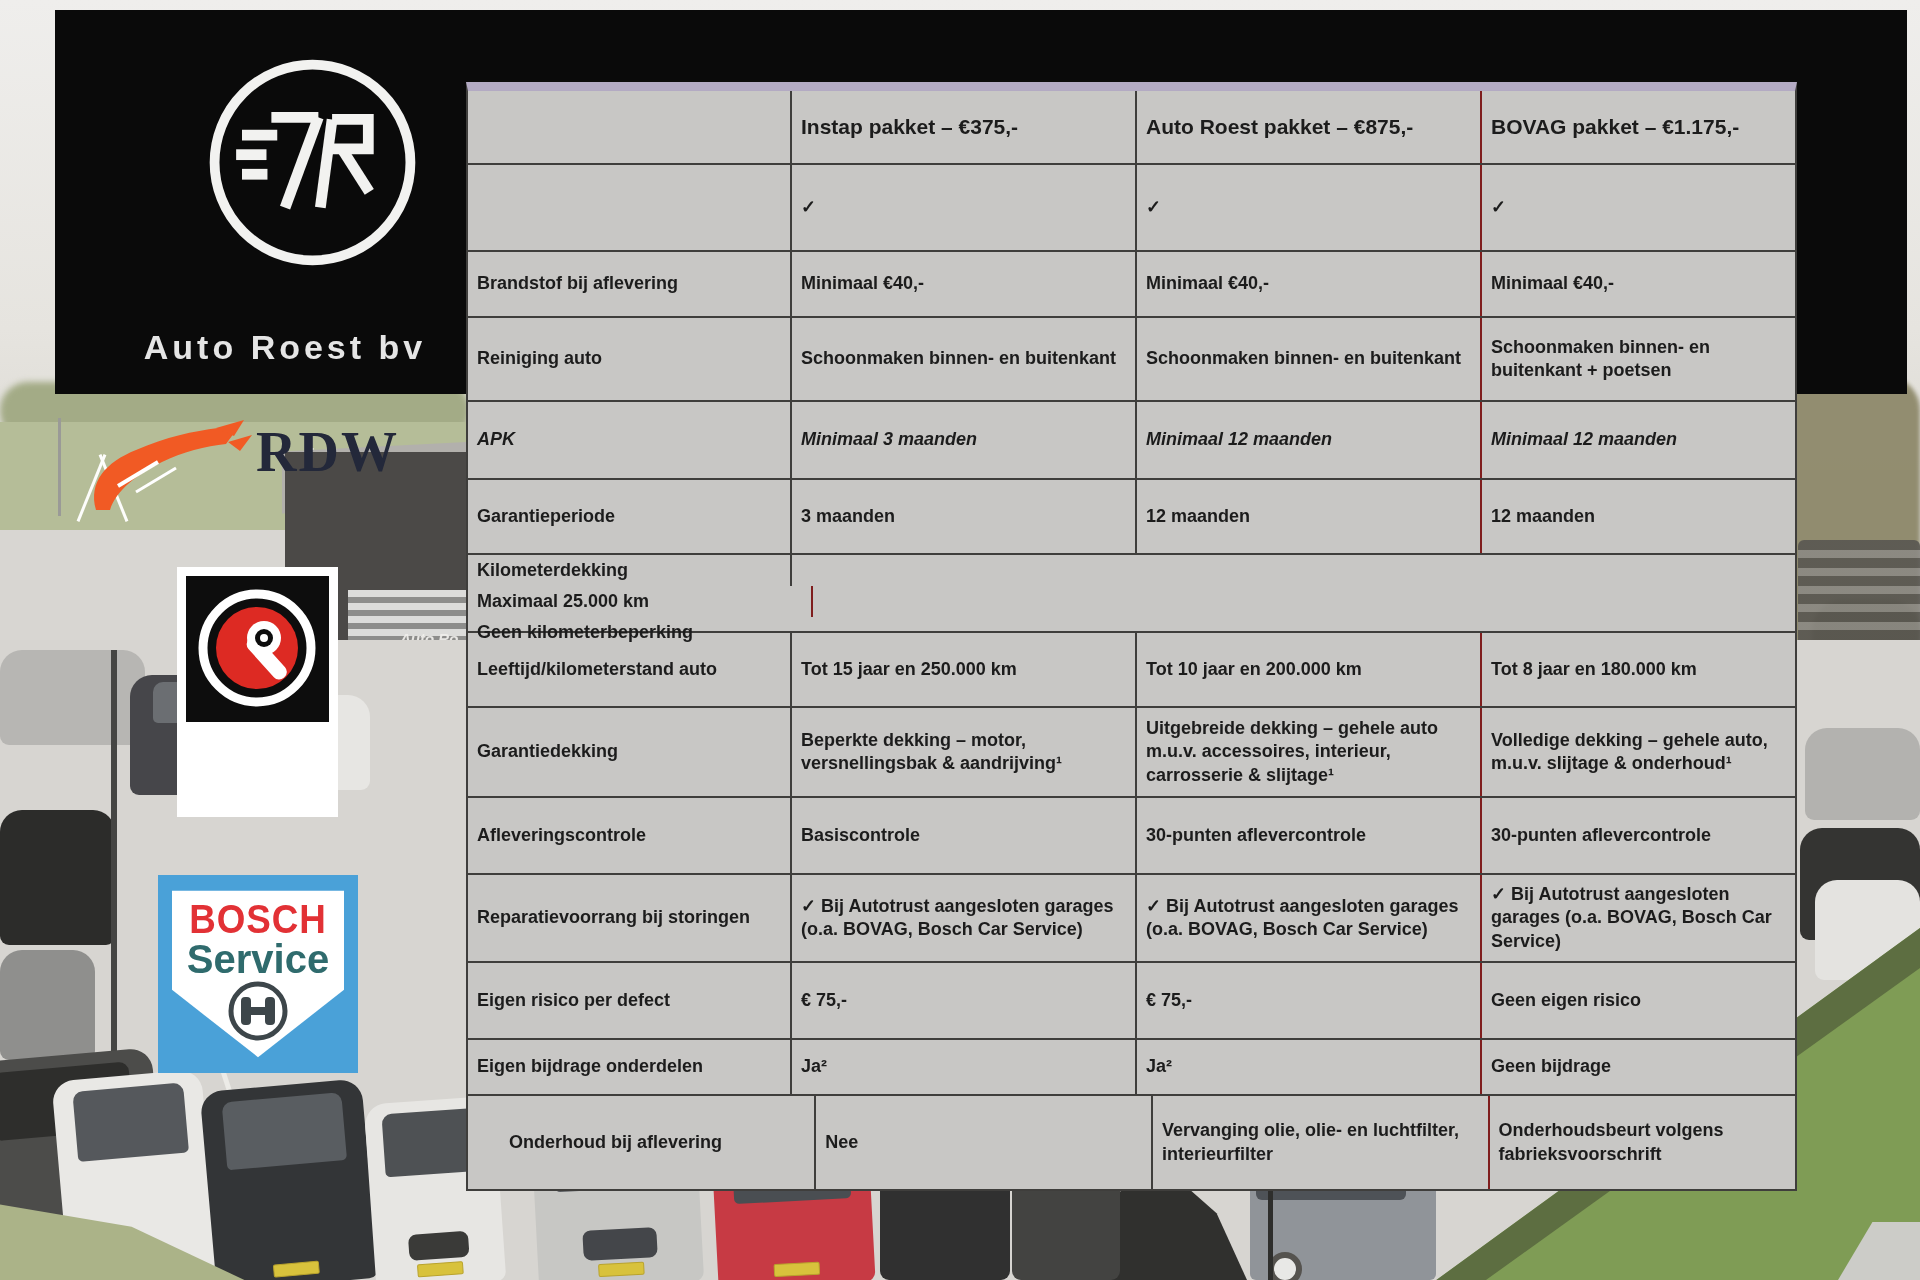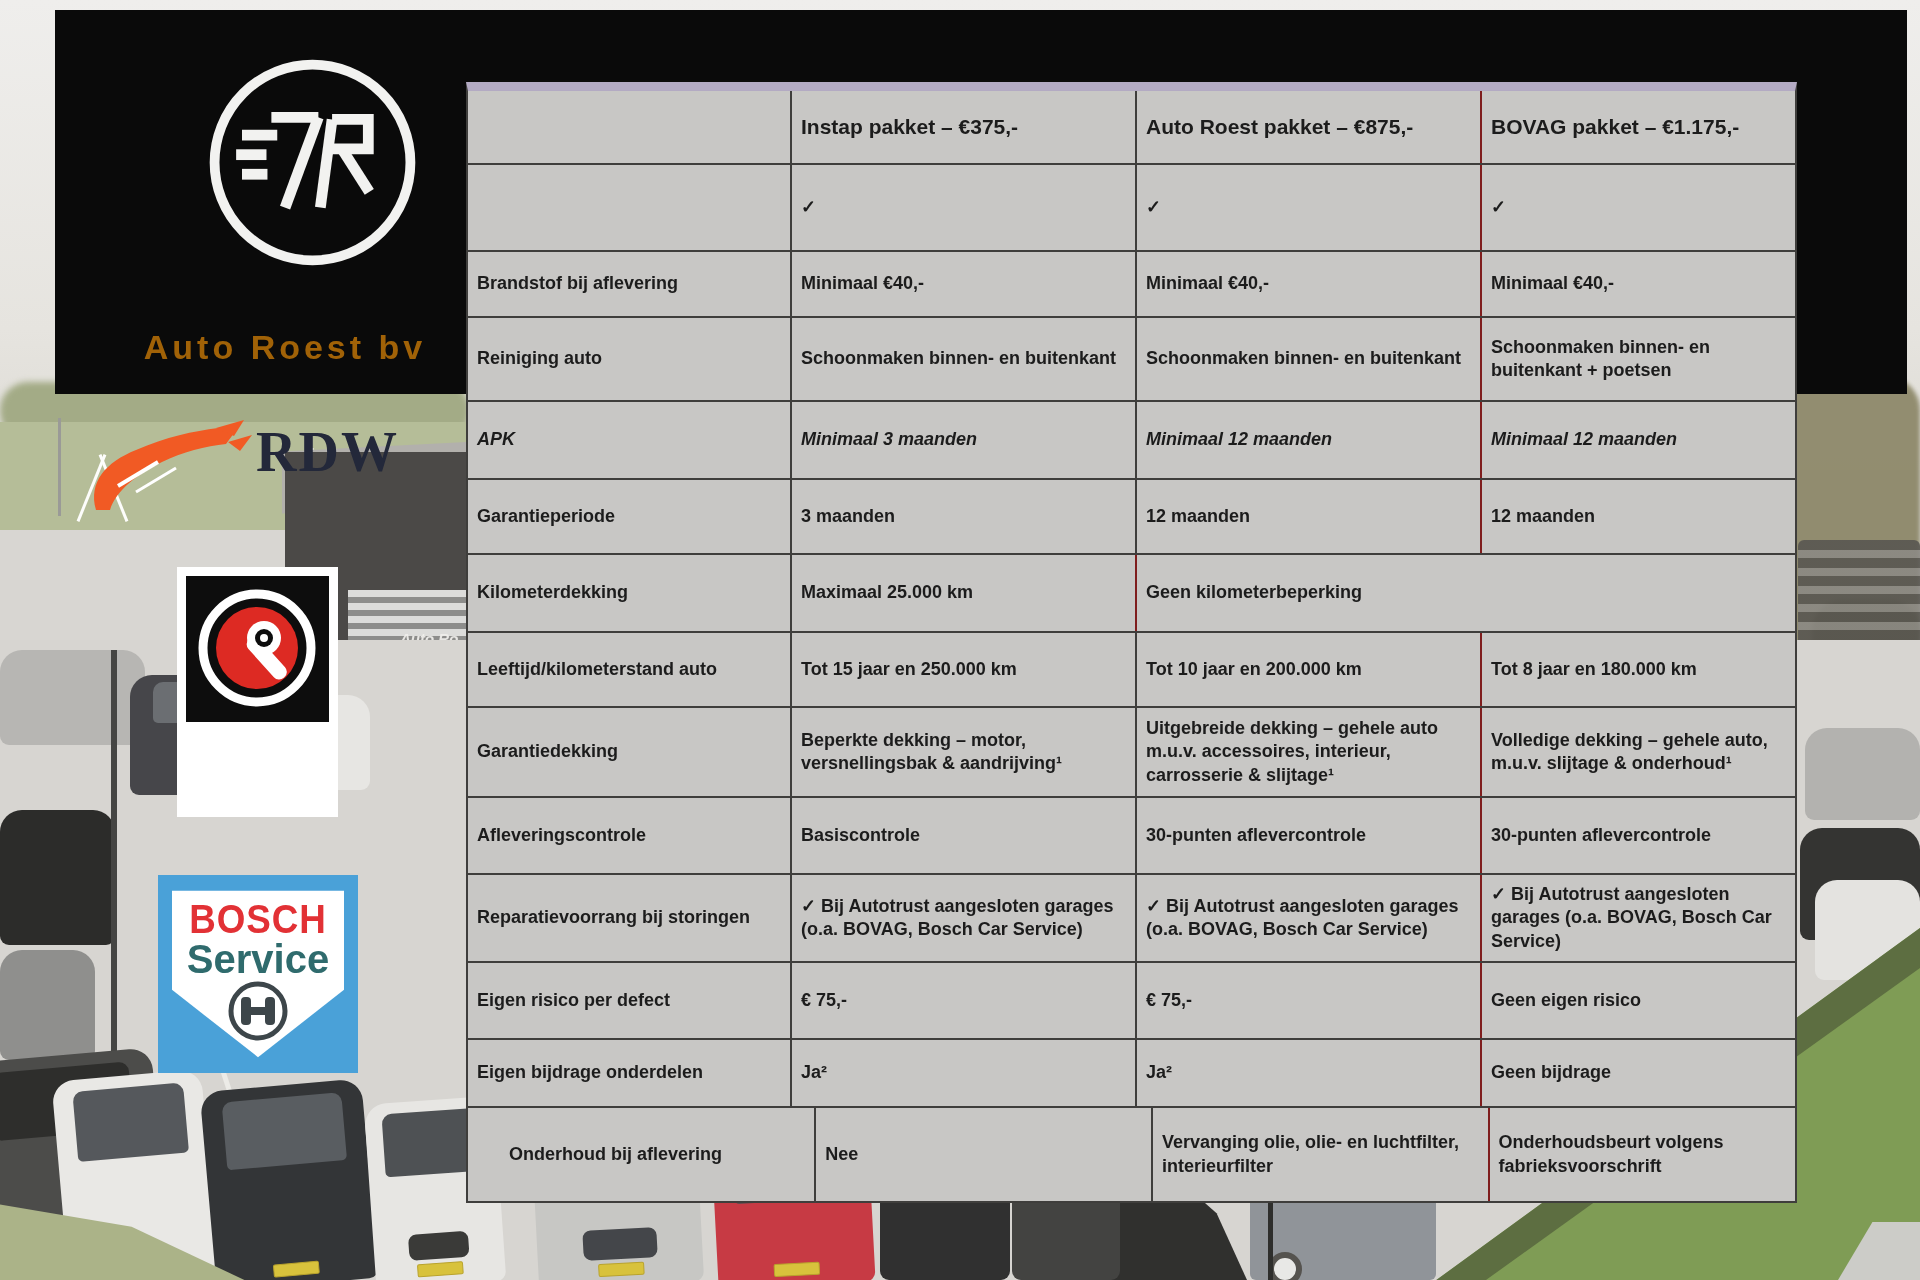--- a/index.html
+++ b/index.html
@@ -56,21 +56,21 @@
       border-radius:10px 26px 6px 6px;}
   .van-win{position:absolute;left:6px;top:10px;width:150px;height:30px;
       background:#4e5257;border-radius:6px;}
   .van-wheel{position:absolute;left:18px;bottom:-6px;width:34px;height:34px;
       border-radius:50%;background:#e8e8e6;border:6px solid #55534f;box-sizing:border-box;}
   .pole{background:#454543;}
 
   
   .black-panel{left:55px;top:10px;width:1852px;height:384px;background:#0a0a0a;}
   .brand-name{position:absolute;left:0;top:318px;width:460px;text-align:center;
-      color:#a16207;font-size:34px;font-weight:700;letter-spacing:4px;}
+      color:#e5e5e5;font-size:34px;font-weight:700;letter-spacing:4px;}
 
   
   .rdw{left:88px;top:412px;width:310px;height:100px;}
   .rdw-text{position:absolute;left:168px;top:8px;color:#23283a;
       font-family:"Liberation Serif",serif;font-weight:700;font-size:56px;letter-spacing:2px;}
   .bovag-card{left:177px;top:567px;width:161px;height:250px;background:#ffffff;}
   .bovag-square{position:absolute;left:9px;top:9px;width:143px;height:146px;background:#0d0d0d;}
   .bovag-band{position:absolute;left:9px;top:155px;width:143px;height:82px;
       background:var(--bovag-yellow,#f6c40e);display:flex;align-items:center;justify-content:center;}
   .bovag-word{color:#111;font-weight:700;font-size:40px;letter-spacing:0;
@@ -276,21 +276,21 @@
       <div class="cell c3">Minimaal 12 maanden</div>
     </div>
 
     <div class="trow" style="height:75px;">
       <div class="cell c0">Garantieperiode</div>
       <div class="cell c1">3 maanden</div>
       <div class="cell c2">12 maanden</div>
       <div class="cell c3">12 maanden</div>
     </div>
 
-    <div class="trow" style="height:78px;">
+    <div class="trow" style="height:78px;flex-direction:column;">
       <div class="cell c0">Kilometerdekking</div>
       <div class="cell c2">Maximaal 25.000 km</div>
       <div class="cell c3">Geen kilometerbeperking</div>
     </div>
 
     <div class="trow" style="height:75px;">
       <div class="cell c0">Leeftijd/kilometerstand auto</div>
       <div class="cell c1">Tot 15 jaar en 250.000 km</div>
       <div class="cell c2">Tot 10 jaar en 200.000 km</div>
       <div class="cell c3">Tot 8 jaar en 180.000 km</div>
@@ -317,21 +317,21 @@
       <div class="cell c3">✓ Bij Autotrust aangesloten garages (o.a. BOVAG, Bosch Car Service)</div>
     </div>
 
     <div class="trow" style="height:77px;">
       <div class="cell c0">Eigen risico per defect</div>
       <div class="cell c1">€ 75,-</div>
       <div class="cell c2">€ 75,-</div>
       <div class="cell c3">Geen eigen risico</div>
     </div>
 
-    <div class="trow" style="height:68px;">
+    <div class="trow" style="height:56px;">
       <div class="cell c0">Eigen bijdrage onderdelen</div>
       <div class="cell c1">Ja²</div>
       <div class="cell c2">Ja²</div>
       <div class="cell c3">Geen bijdrage</div>
     </div>
 
     <div class="trow" style="height:93px;">
       <div class="cell c0">Onderhoud bij aflevering</div>
       <div class="cell c1">Nee</div>
       <div class="cell c2">Vervanging olie, olie- en luchtfilter, interieurfilter</div>

